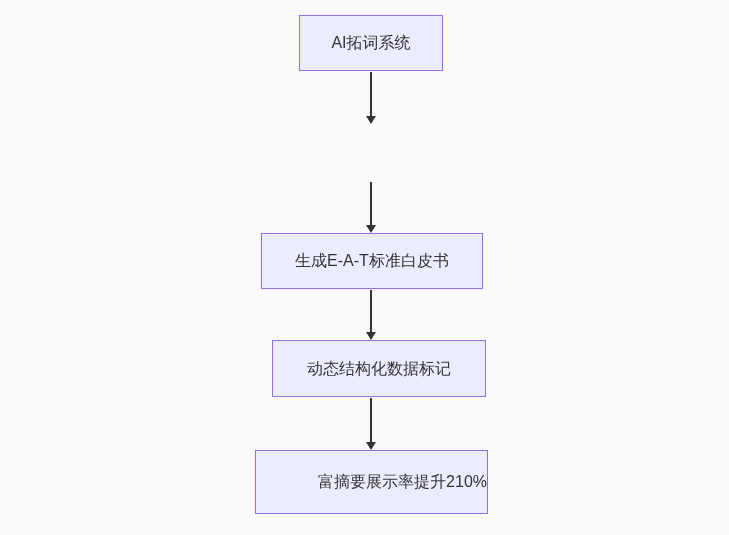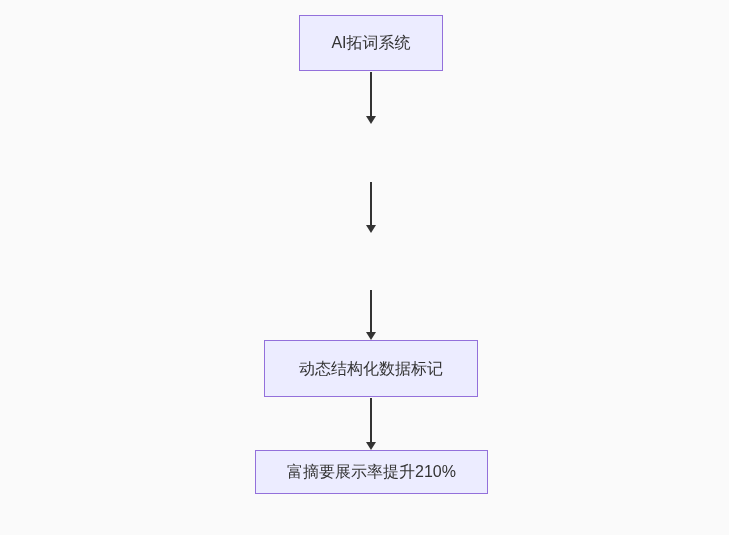--- a/index.html
+++ b/index.html
@@ -30,22 +30,22 @@
     align-items: center;
     justify-content: center;
     font-size: 16px;
     line-height: 1;
     text-align: center;
     white-space: nowrap;
   }
   .n1 { left: 299px; top: 15px;  width: 144px; height: 56px; }
   .n2 { left: 274px; top: 124px; width: 195px; height: 57px; }
   .n3 { left: 261px; top: 233px; width: 222px; height: 56px; }
-  .n4 { left: 264px; top: 340px; width: 214px; height: 57px; }
-  .n5 { left: 255px; top: 450px; width: 233px; height: 44px; }
+  .n4 { left: 272px; top: 340px; width: 214px; height: 57px; }
+  .n5 { left: 255px; top: 450px; width: 233px; height: 64px; justify-content: flex-end; }
 
   .arrow {
     position: absolute;
     left: 365px;           
     width: 12px;
     display: flex;
     flex-direction: column;
     align-items: center;
   }
   .a1 { top: 72px;  height: 52px; }
@@ -77,20 +77,23 @@
     <div class="arrow-line"></div>
     <div class="arrow-head"></div>
   </div>
 
 
   <div class="arrow a2">
     <div class="arrow-line"></div>
     <div class="arrow-head"></div>
   </div>
 
+  <div class="node n3">
+    <span>生成E-A-T标准白皮书</span>
+  </div>
 
   <div class="arrow a3">
     <div class="arrow-line"></div>
     <div class="arrow-head"></div>
   </div>
 
   <div class="node n4">
     <span>动态结构化数据标记</span>
   </div>
 

